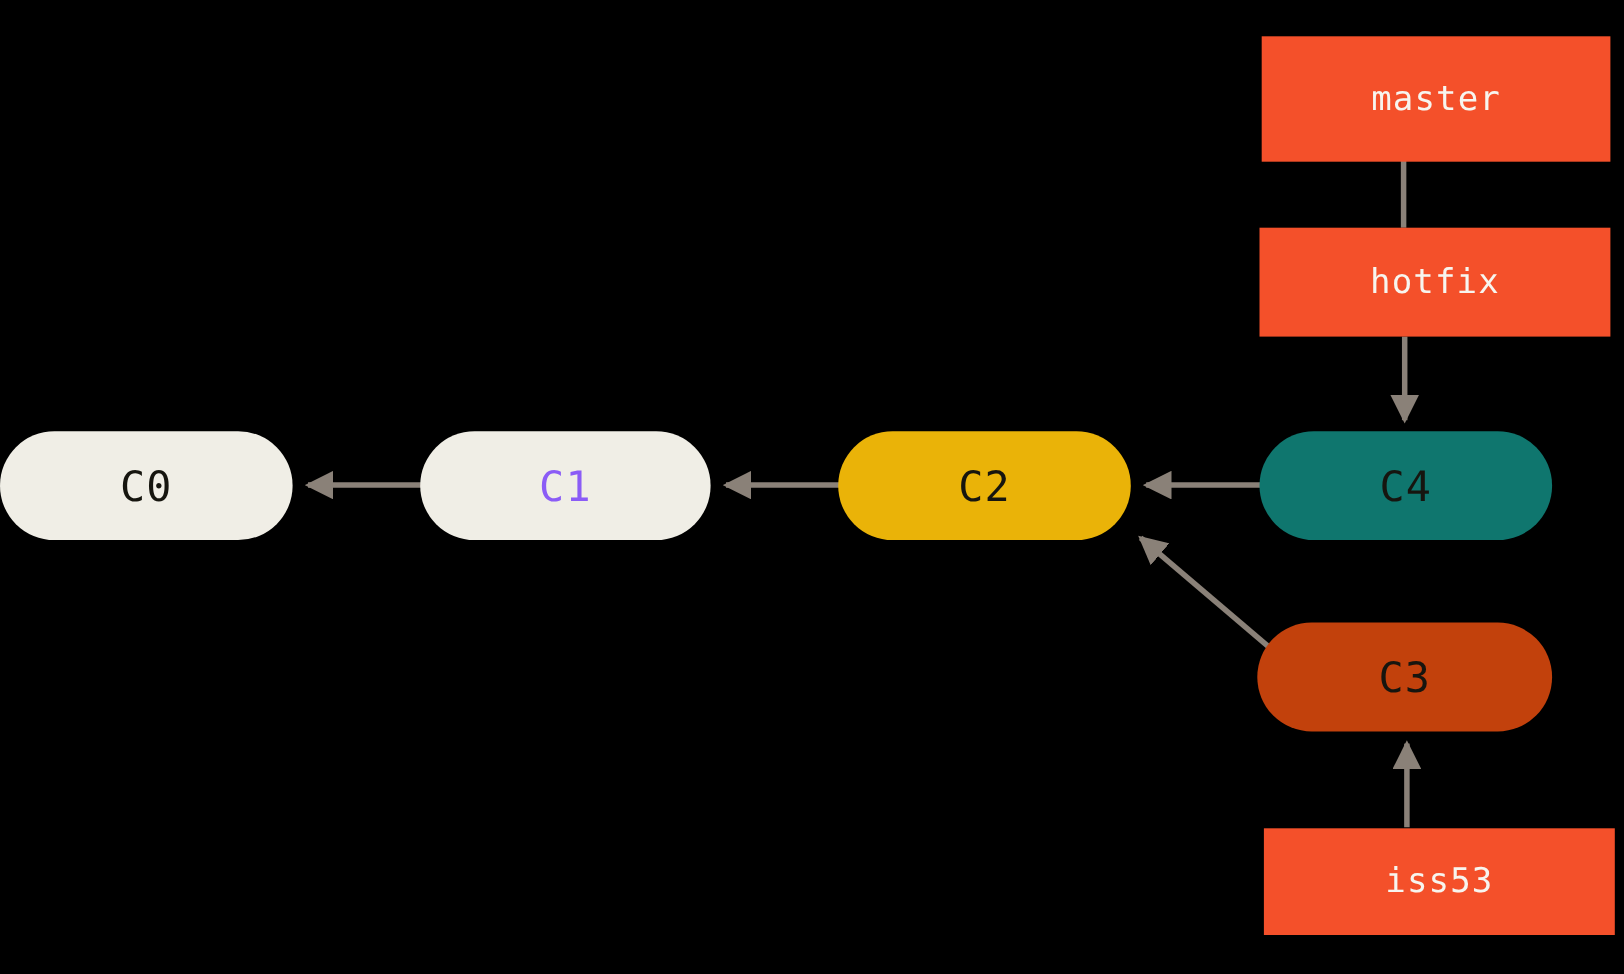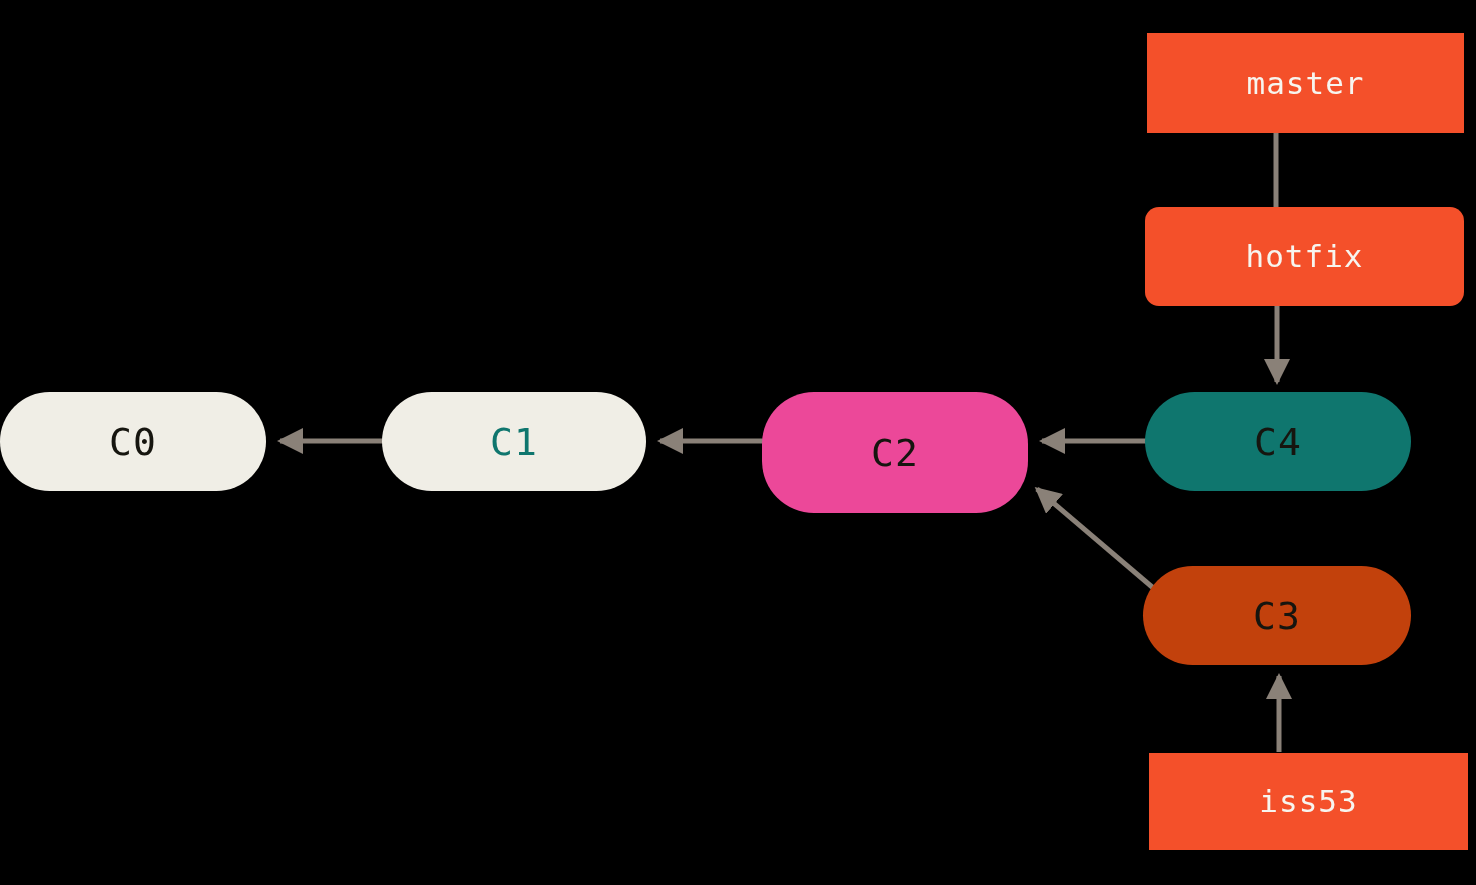--- a/index.html
+++ b/index.html
@@ -84,40 +84,40 @@
     <line x1="1158" y1="592" x2="1037" y2="489" stroke="#8A8178" stroke-width="5" marker-end="url(#arrowhead)"></line>
 
     <line x1="1279" y1="752" x2="1279" y2="676" stroke="#8A8178" stroke-width="5" marker-end="url(#arrowhead)"></line>
   </svg>
 
   <div class="commit-node" style="left: 0px; top: 392px; width: 266px; height: 99px; background: rgb(240, 238, 230);">
     <span class="commit-label" style="color: rgb(22, 21, 15);">C0</span>
   </div>
 
   <div class="commit-node" style="left: 382px; top: 392px; width: 264px; height: 99px; background: rgb(240, 238, 230);">
-    <span class="commit-label" style="color: #0f766e;">C1</span>
+    <span class="commit-label" style="color: #8b5cf6;">C1</span>
   </div>
 
-  <div class="commit-node" style="left: 762px; top: 392px; width: 266px; height: 121px; background: #ec4899;">
+  <div class="commit-node" style="left: 762px; top: 392px; width: 266px; height: 99px; background: #eab308;">
     <span class="commit-label" style="color: rgb(22, 21, 15);">C2</span>
   </div>
 
   <div class="commit-node" style="left: 1145px; top: 392px; width: 266px; height: 99px; background: #0f766e;">
     <span class="commit-label" style="color: rgb(22, 21, 15);">C4</span>
   </div>
 
   <div class="commit-node" style="left: 1143px; top: 566px; width: 268px; height: 99px; background: #c2410c;">
     <span class="commit-label" style="color: rgb(22, 21, 15);">C3</span>
   </div>
 
-  <div class="branch-box" style="left: 1147px; top: 33px; width: 317px; height: 100px; background: rgb(244, 80, 42);">
+  <div class="branch-box" style="left: 1147px; top: 33px; width: 317px; height: 114px; background: rgb(244, 80, 42);">
     <span class="branch-label" style="color: rgb(247, 245, 239);">master</span>
   </div>
 
-  <div class="branch-box" style="left: 1145px; top: 207px; width: 319px; height: 99px; background: rgb(244, 80, 42); border-radius: 14px;">
+  <div class="branch-box" style="left: 1145px; top: 207px; width: 319px; height: 99px; background: rgb(244, 80, 42);">
     <span class="branch-label" style="color: rgb(247, 245, 239);">hotfix</span>
   </div>
 
   <div class="branch-box" style="left: 1149px; top: 753px; width: 319px; height: 97px; background: rgb(244, 80, 42);">
     <span class="branch-label" style="color: rgb(247, 245, 239);">iss53</span>
   </div>
 
 </div>
 
 </body></html>

